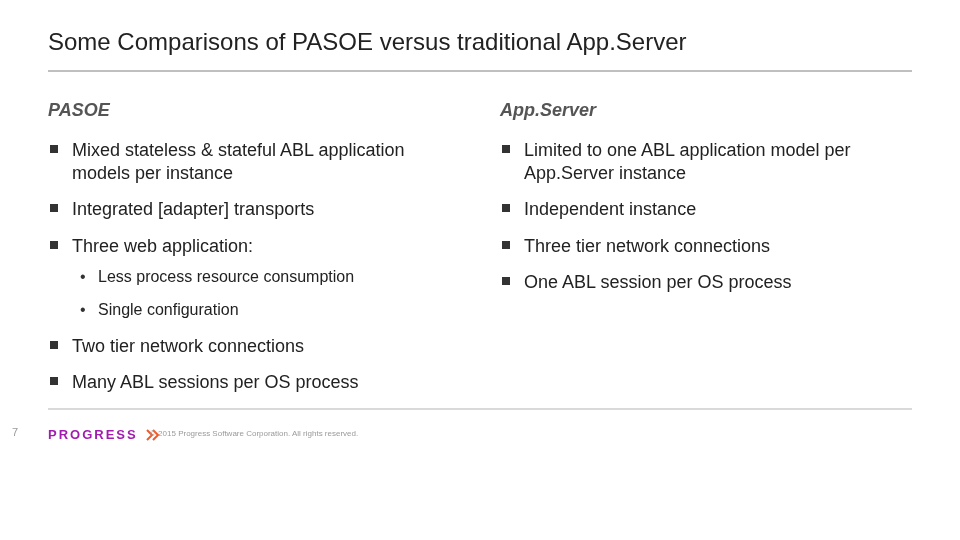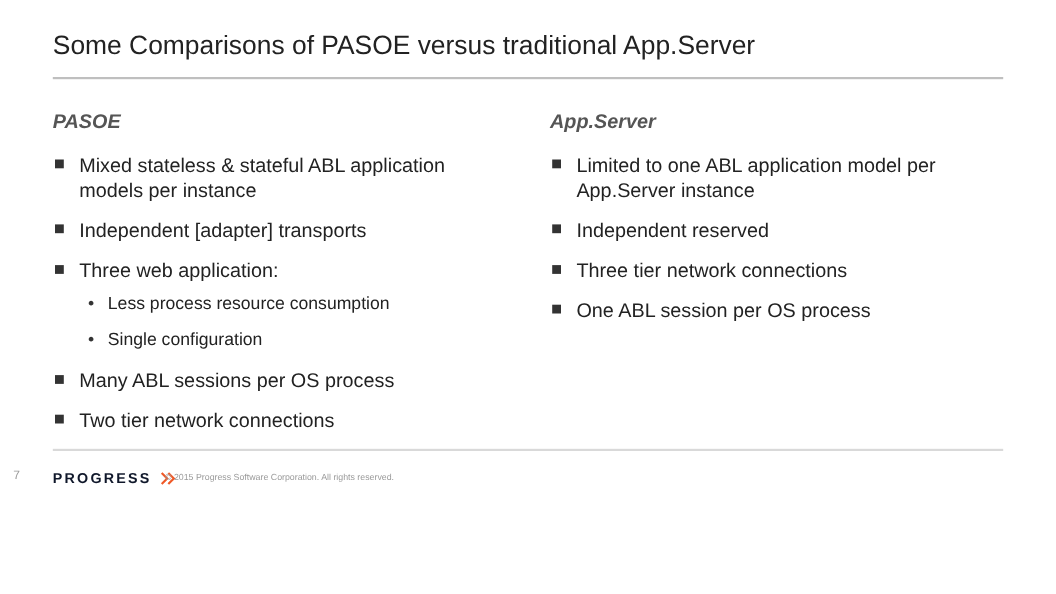--- a/index.html
+++ b/index.html
@@ -124,21 +124,21 @@
     left: 48px;
     bottom: 10px;
     display: flex;
     align-items: center;
     gap: 8px;
   }
   .brand-mark {
     font-weight: 800;
     letter-spacing: 2px;
     font-size: 13px;
-    color: #0f172a;
+    color: #a21caf;
   }
   .brand-chevrons {
     display: inline-flex;
     gap: -2px;
   }
   .brand-chevrons svg {
     display: block;
   }
   .copyright {
     position: absolute;
@@ -155,38 +155,38 @@
 
   <div class="title">Some Comparisons of PASOE versus traditional App.Server</div>
   <div class="title-rule"></div>
 
   <div class="columns">
 
     <div class="col">
       <div class="col-header">PASOE</div>
       <ul class="bullets">
         <li><span>Mixed stateless &amp; stateful ABL application models per instance</span></li>
-        <li><span>Independent [adapter] transports</span></li>
+        <li><span>Integrated [adapter] transports</span></li>
         <li>
           <span>Three web application:</span>
           <ul class="subbullets">
             <li><span>Less process resource consumption</span></li>
             <li><span>Single configuration</span></li>
           </ul>
         </li>
+        <li><span>Two tier network connections</span></li>
         <li><span>Many ABL sessions per OS process</span></li>
-        <li><span>Two tier network connections</span></li>
       </ul>
     </div>
 
     <div class="col">
       <div class="col-header">App.Server</div>
       <ul class="bullets">
         <li><span>Limited to one ABL application model per App.Server instance</span></li>
-        <li><span>Independent reserved</span></li>
+        <li><span>Independent instance</span></li>
         <li><span>Three tier network connections</span></li>
         <li><span>One ABL session per OS process</span></li>
       </ul>
     </div>
 
   </div>
 
   <div class="footer-rule"></div>
 
   <div class="footer">

